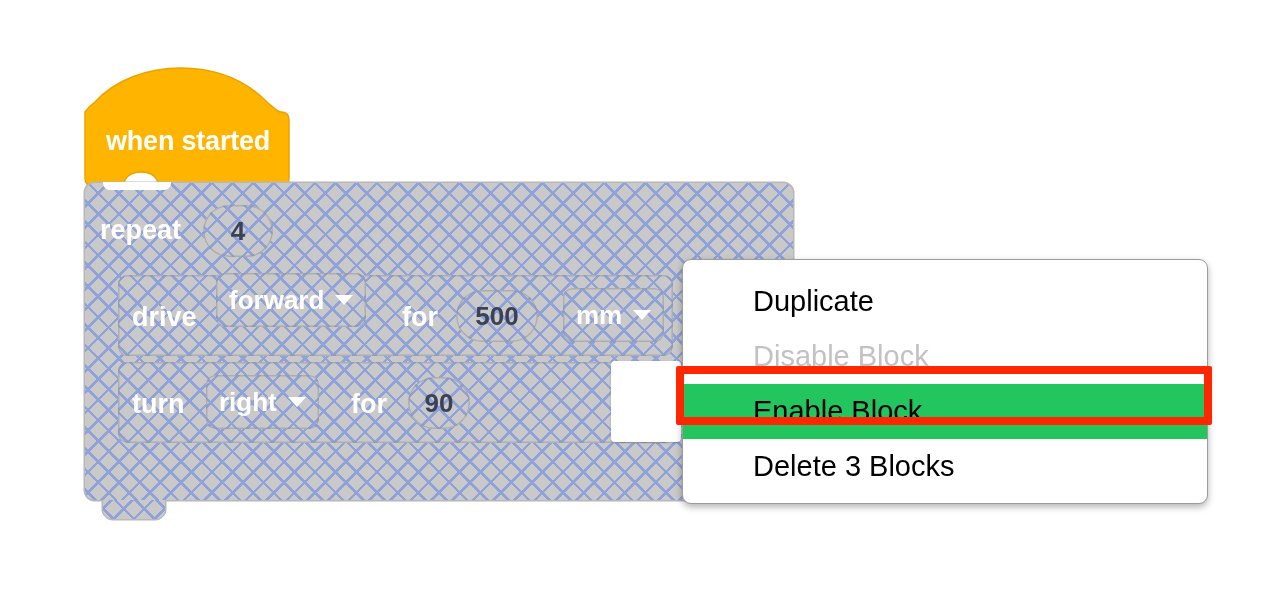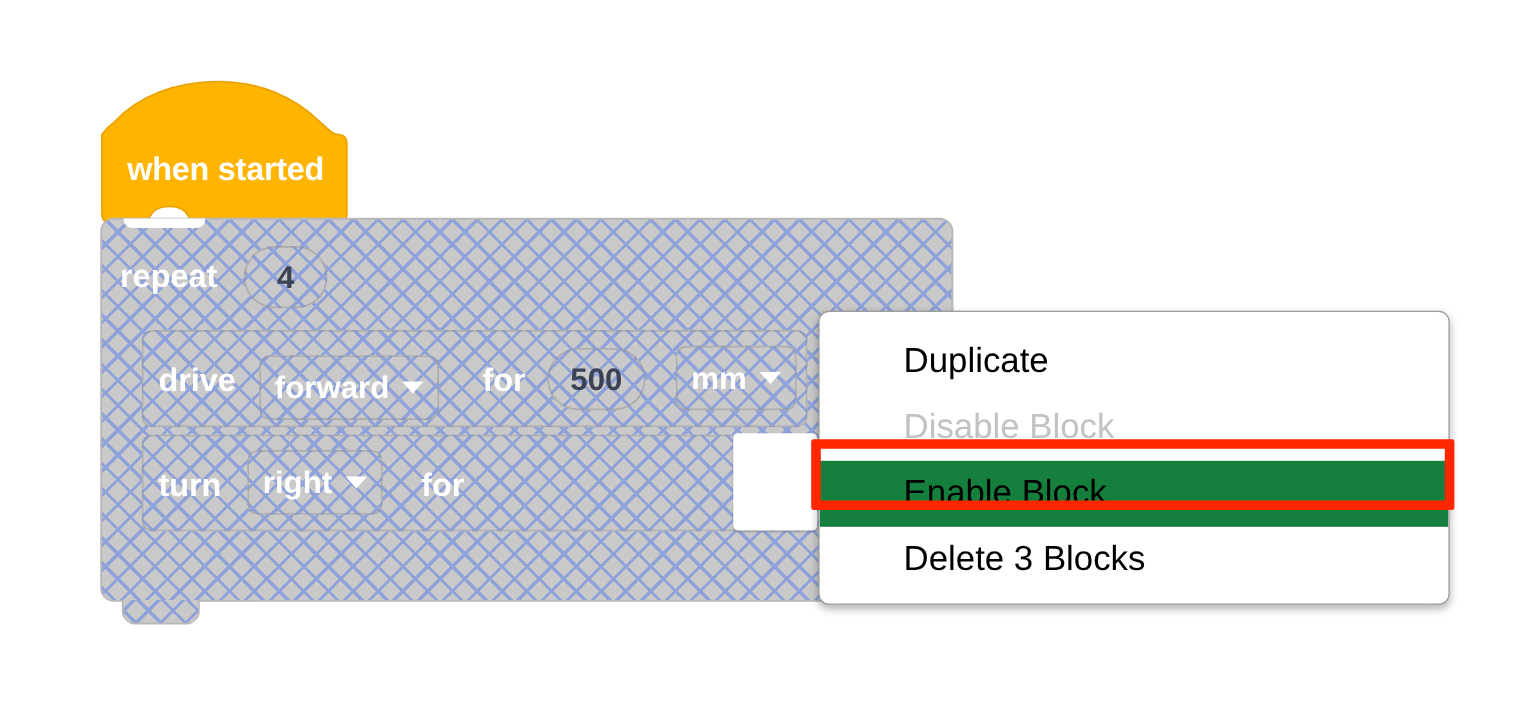--- a/index.html
+++ b/index.html
@@ -157,21 +157,21 @@
   .dd-arrow {
     width: 0; height: 0;
     border-left: 9px solid transparent;
     border-right: 9px solid transparent;
     border-top: 10px solid #ffffff;
     flex: 0 0 auto;
   }
 
   
   #drive-word    { left: 132px; top: 302px; }
-  #drive-dir-dd  { left: 216px; top: 296px; height: 54px; }
+  #drive-dir-dd  { left: 216px; top: 273px; height: 54px; }
   #drive-for     { left: 402px; top: 302px; }
   #drive-amount  { left: 456px; top: 290px; width: 82px; height: 52px; }
   #drive-unit-dd { left: 563px; top: 288px; height: 54px; }
 
   
   #turn-word     { left: 132px; top: 389px; }
   #turn-dir-dd   { left: 206px; top: 375px; height: 54px; justify-content: flex-end; }
   #turn-for      { left: 351px; top: 389px; }
   #turn-amount   { left: 408px; top: 377px; width: 62px; height: 52px; }
   #turn-degrees  { left: 489px; top: 389px; }
@@ -208,21 +208,21 @@
     height: 55px;
     display: flex;
     align-items: center;
     padding-left: 70px;
     font-size: 29px;
     color: #000000;
     white-space: nowrap;
     box-sizing: border-box;
   }
   .ctx-item.disabled { color: #c2c2c2; }
-  .ctx-item.highlight { background: #15803d; }
+  .ctx-item.highlight { background: #22c55e; }
 
   
   .annot-box {
     position: absolute;
     left: 676px;
     top: 366px;
     width: 536px;
     height: 59px;
     border: 8px solid #ff2600;
     box-sizing: border-box;
@@ -294,20 +294,23 @@
 
   <span class="stmt-word" id="turn-word">turn</span>
 
   <div class="dd-field hatch" id="turn-dir-dd">
     <span class="dd-text">right</span>
     <span class="dd-arrow"></span>
   </div>
 
   <span class="stmt-word" id="turn-for">for</span>
 
+  <div class="num-field hatch" id="turn-amount">
+    <span>90</span>
+  </div>
 
 
   <div class="edit-panel"></div>
 
   <div class="ctx-menu">
     <div class="ctx-item">
       <span>Duplicate</span>
     </div>
     <div class="ctx-item disabled">
       <span>Disable Block</span>

